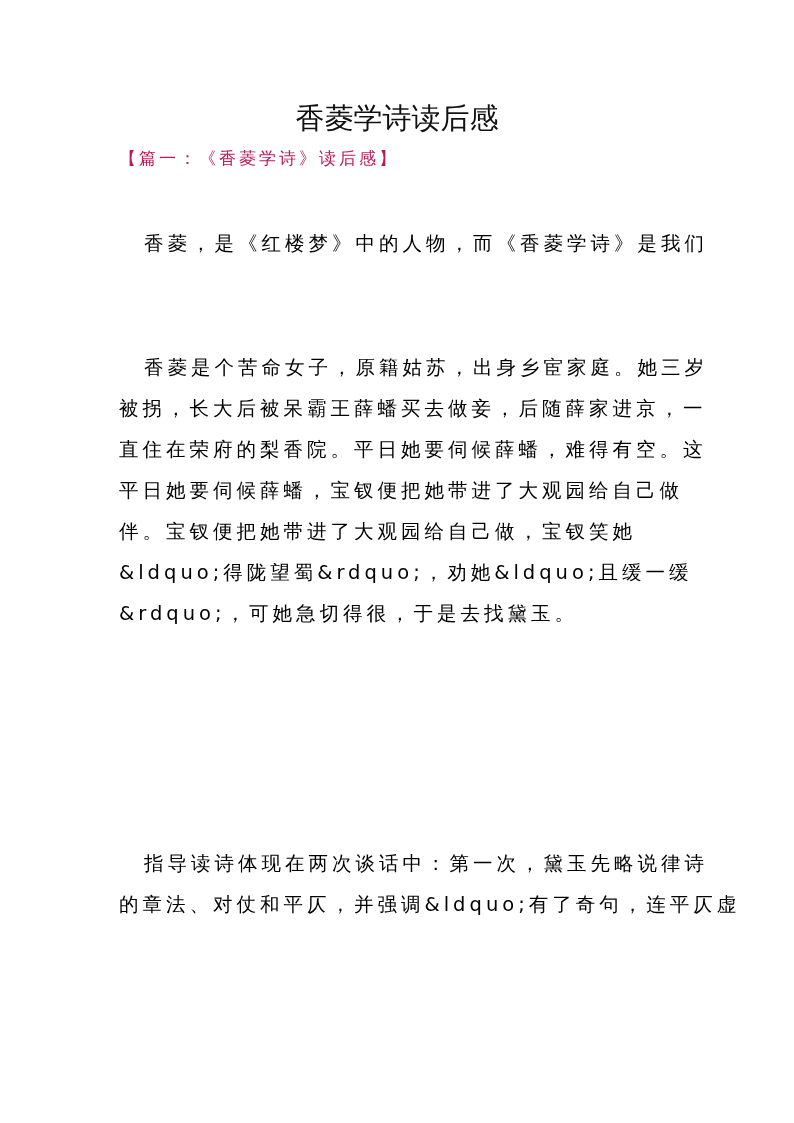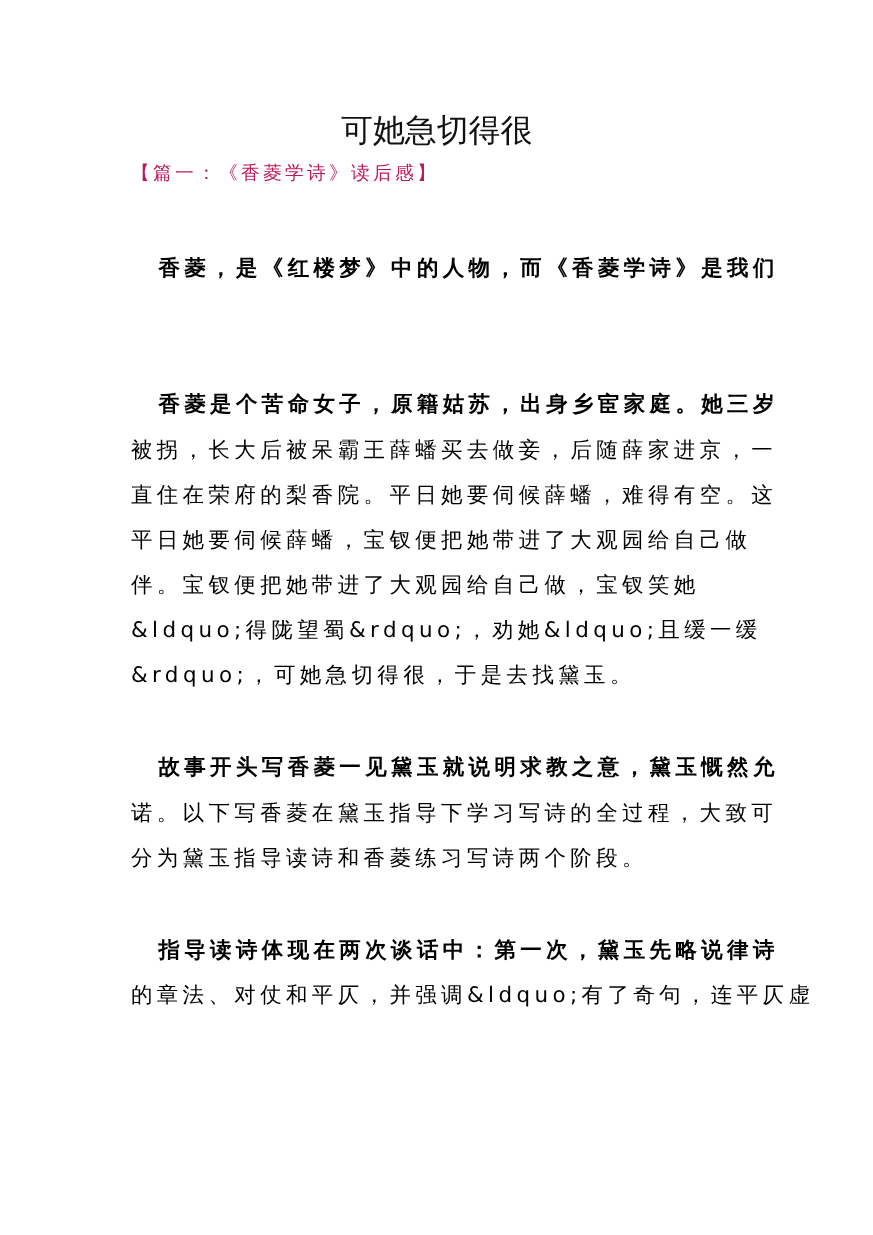--- a/index.html
+++ b/index.html
@@ -15,50 +15,45 @@
       position: absolute; left: 119px; top: 146px;
       font-family: "DejaVu Sans", "Liberation Sans", sans-serif;
       font-size: 17px; line-height: 24px; letter-spacing: 3px; color: #be185d;
     }
     .body {
       position: absolute; left: 119px; width: 560px;
       font-family: "DejaVu Sans", "Liberation Sans", sans-serif;
       font-size: 19.5px; line-height: 41px; letter-spacing: 4px; color: #000;
     }
     .line { display: block; white-space: nowrap; }
-    .line.indent { padding-left: 25px; font-weight: bold; }
+    .line.indent { padding-left: 25px; }
     .p1 { top: 223px; }
     .p2 { top: 347px; }
     .p3 { top: 677px; }
     .p4 { top: 843px; }
   </style>
 </head>
 <body>
 
 <div class="page">
-  <h1 class="title">可她急切得很</h1>
+  <h1 class="title">香菱学诗读后感</h1>
   <div class="subtitle">【篇一：《香菱学诗》读后感】</div>
 
   <div class="body p1">
     <span class="line indent">香菱，是《红楼梦》中的人物，而《香菱学诗》是我们</span>
   </div>
 
   <div class="body p2">
     <span class="line indent">香菱是个苦命女子，原籍姑苏，出身乡宦家庭。她三岁</span>
     <span class="line">被拐，长大后被呆霸王薛蟠买去做妾，后随薛家进京，一</span>
     <span class="line">直住在荣府的梨香院。平日她要伺候薛蟠，难得有空。这</span>
     <span class="line">平日她要伺候薛蟠，宝钗便把她带进了大观园给自己做</span>
     <span class="line">伴。宝钗便把她带进了大观园给自己做，宝钗笑她</span>
     <span class="line">&amp;ldquo;得陇望蜀&amp;rdquo;，劝她&amp;ldquo;且缓一缓</span>
     <span class="line">&amp;rdquo;，可她急切得很，于是去找黛玉。</span>
   </div>
 
-  <div class="body p3">
-    <span class="line indent">故事开头写香菱一见黛玉就说明求教之意，黛玉慨然允</span>
-    <span class="line">诺。以下写香菱在黛玉指导下学习写诗的全过程，大致可</span>
-    <span class="line">分为黛玉指导读诗和香菱练习写诗两个阶段。</span>
-  </div>
 
   <div class="body p4">
     <span class="line indent">指导读诗体现在两次谈话中：第一次，黛玉先略说律诗</span>
     <span class="line">的章法、对仗和平仄，并强调&amp;ldquo;有了奇句，连平仄虚</span>
   </div>
 </div>
 
 </body></html>

